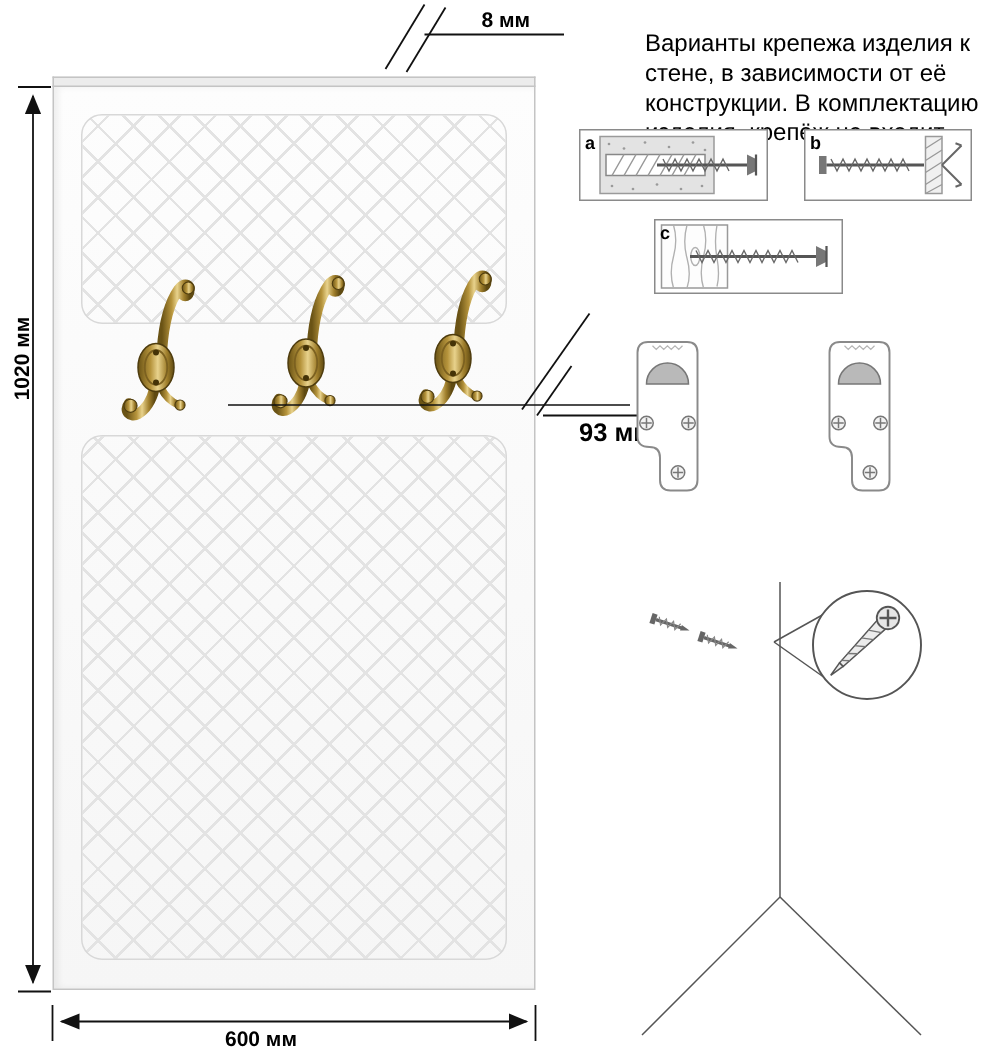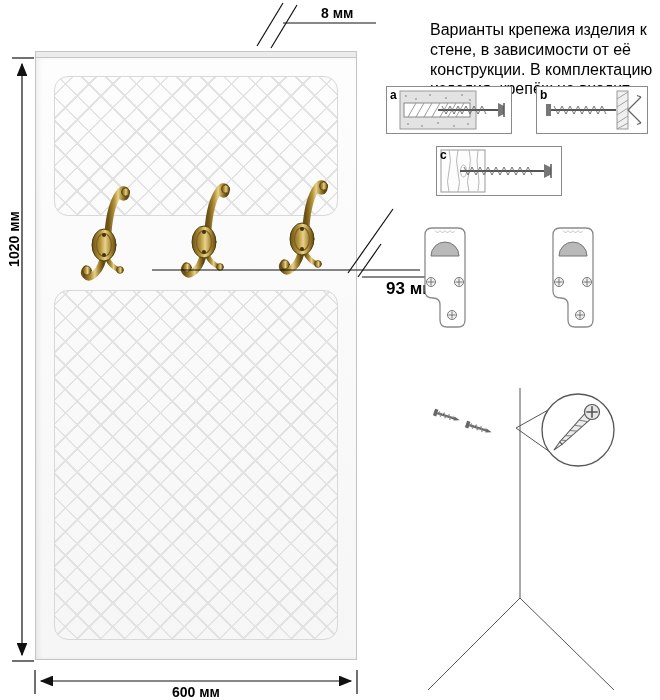--- a/index.html
+++ b/index.html
@@ -30,21 +30,21 @@
   .quilt-bottom { left:18px; top:232px; width:284px; height:350px; }
 
   .hook { position:absolute; }
   .hook1 { left:79px;  top:173px; }
   .hook2 { left:179px; top:170px; }
   .hook3 { left:277px; top:167px; }
 
   
   .dim { position:absolute; font-weight:bold; font-size:14px; color:#000; white-space:nowrap; }
   .dim-h { left:-26px; top:231px; width:80px; text-align:center; transform:rotate(-90deg); }
-  .dim-w { left:150px; top:684px; width:92px; text-align:center; }
+  .dim-w { left:150px; top:684px; width:92px; }
   .dim-t { left:321px; top:5px; }
   .dim-o { left:386px; top:279px; font-size:17px; }
 
   .overlay { position:absolute; left:0; top:0; pointer-events:none; }
 
   
   .note { position:absolute; left:430px; top:8px; width:230px; font-size:16px; line-height:1.24; color:#000;margin-top:12px; }
   .dgm  { position:absolute; }
   .dgm-a { left:386px; top:86px; }
   .dgm-b { left:536px; top:86px; }

